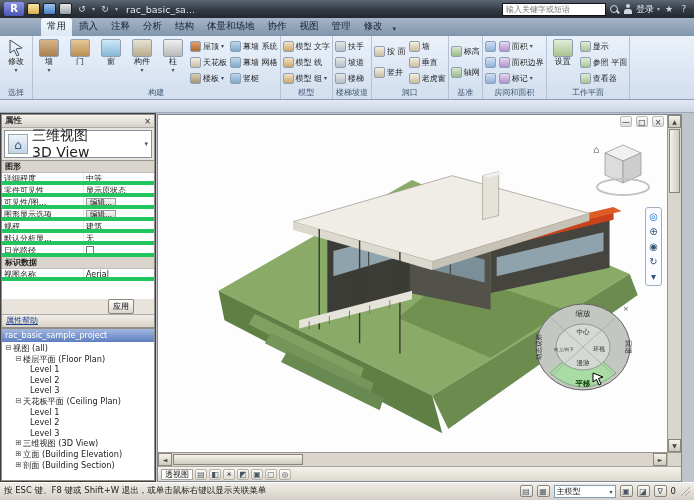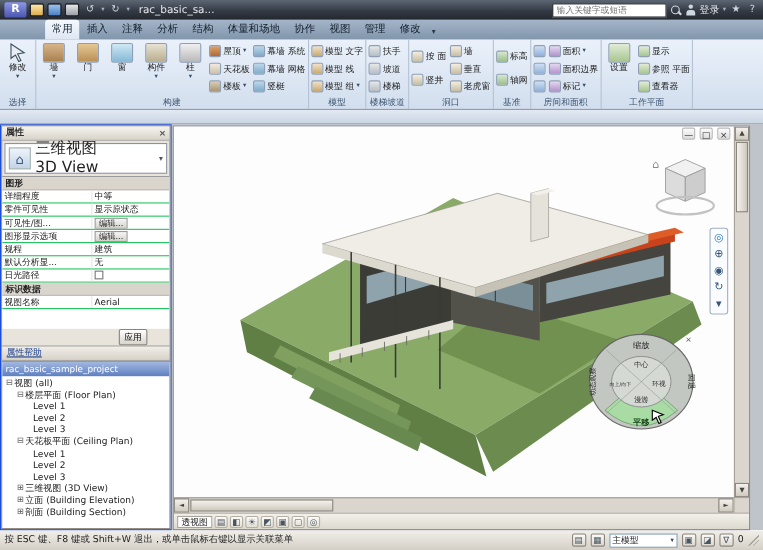--- a/index.html
+++ b/index.html
@@ -51,37 +51,37 @@
   .bg-curt{background:linear-gradient(#bcd8ec,#7fa9c9);} .bg-model{background:linear-gradient(#f3e2c8,#c9a86e);}
   .bg-stair{background:linear-gradient(#e8e8e8,#b5bdc5);} .bg-open{background:linear-gradient(#f5efe0,#c8bda0);}
   .bg-datum{background:linear-gradient(#d8e8d0,#9bbd8a);} .bg-room{background:linear-gradient(#cfe0f5,#8fb0d9);}
   .bg-area{background:linear-gradient(#e6d8f0,#b093cc);} .bg-wp{background:linear-gradient(#e2ecd8,#a8c590);}
   .ddk { font-size:6px; color:#39506e; line-height:1; }
 
   .optionsbar { height:13px; background:linear-gradient(#e2e9f2,#cbd6e4); border-bottom:1px solid #9aa8ba; }
 
   
   .main { display:flex; height:369px; background:#bfc4ca; }
-  .leftcol { width:156px; flex:none; display:flex; flex-direction:column; background:#1d4ed8; padding:1px; }
+  .leftcol { width:156px; flex:none; display:flex; flex-direction:column; background:#404040; padding:1px; }
 
   
   .props { height:214px; border:1px solid #928e86; background:#e8e4dc; display:flex; flex-direction:column; }
   .phead { height:13px; background:linear-gradient(#f6f4ef,#d8d3c9); border-bottom:1px solid #aaa; display:flex; align-items:center; padding:0 3px; font-size:8.5px; font-weight:bold; color:#333; }
   .phead .x { margin-left:auto; font-size:8px; color:#555; }
   .typesel { height:28px; background:#fff; border:1px solid #8a94a0; margin:2px; display:flex; align-items:center; gap:4px; padding:0 3px; }
   .housie { width:20px; height:20px; border:1px solid #9aa; background:linear-gradient(#eef4fb,#c3d4e6); color:#3a5a80; font-size:12px; text-align:center; line-height:20px; flex:none; }
   .tname { font-size:14px; line-height:1.2; }
   .tsdd { margin-left:auto; font-size:7px; color:#456; }
   .comborow { display:flex; gap:2px; margin:0 2px 2px; }
   .combo { flex:1; height:15px; border:1px solid #7f9db9; background:#fff; font-size:8px; display:flex; align-items:center; padding:0 2px; }
   .combo .dd2 { margin-left:auto; font-size:6px; color:#345; }
   .btn { background:linear-gradient(#fefefe,#d9d5cd); border:1px solid #8a867e; border-radius:2px; font-size:8px; height:15px; line-height:13px; padding:0 4px; white-space:nowrap; }
   .grid { flex:1; background:#fff; border-top:1px solid #999; overflow:hidden; font-size:8px; }
   .gsec { background:#d9d5cc; font-weight:bold; height:12px; line-height:12px; padding:0 3px; border-bottom:1px solid #bbb; }
-  .grow { display:flex; height:12px; line-height:11px; border-bottom:1px solid #22c55e; }
+  .grow { display:flex; height:12px; line-height:11px; border-bottom:4px solid #22c55e; }
   .glab { width:82px; flex:none; padding:0 2px; border-right:1px solid #e6e6e6; overflow:hidden; white-space:nowrap; }
   .gval { flex:1; padding:0 2px; overflow:hidden; white-space:nowrap; }
   .gbtn { display:inline-block; background:linear-gradient(#f6f6f6,#d6d3cb); border:1px solid #999; font-size:7.5px; line-height:8px; padding:0 3px; margin-top:1px; }
   .cb { display:inline-block; width:8px; height:8px; border:1px solid #777; background:#fff; margin-top:1px; }
   .applyrow { height:15px; display:flex; justify-content:flex-end; align-items:center; padding:0 20px; background:#e8e4dc; }
   .helpband { height:13px; background:linear-gradient(#f1eee8,#d8d3c9); border-top:1px solid #aaa; font-size:8px; color:#1a3f8f; text-decoration:underline; padding:0 4px; line-height:12px; }
 
   
   .browser { flex:1; margin-top:0; border:1px solid #928e86; background:#fff; display:flex; flex-direction:column; overflow:hidden; }
   .bhead { height:13px; flex:none; background:linear-gradient(#a3b8e0,#5d7fc0); color:#fff; font-size:8px; padding:0 3px; line-height:13px; white-space:nowrap; overflow:hidden; }

